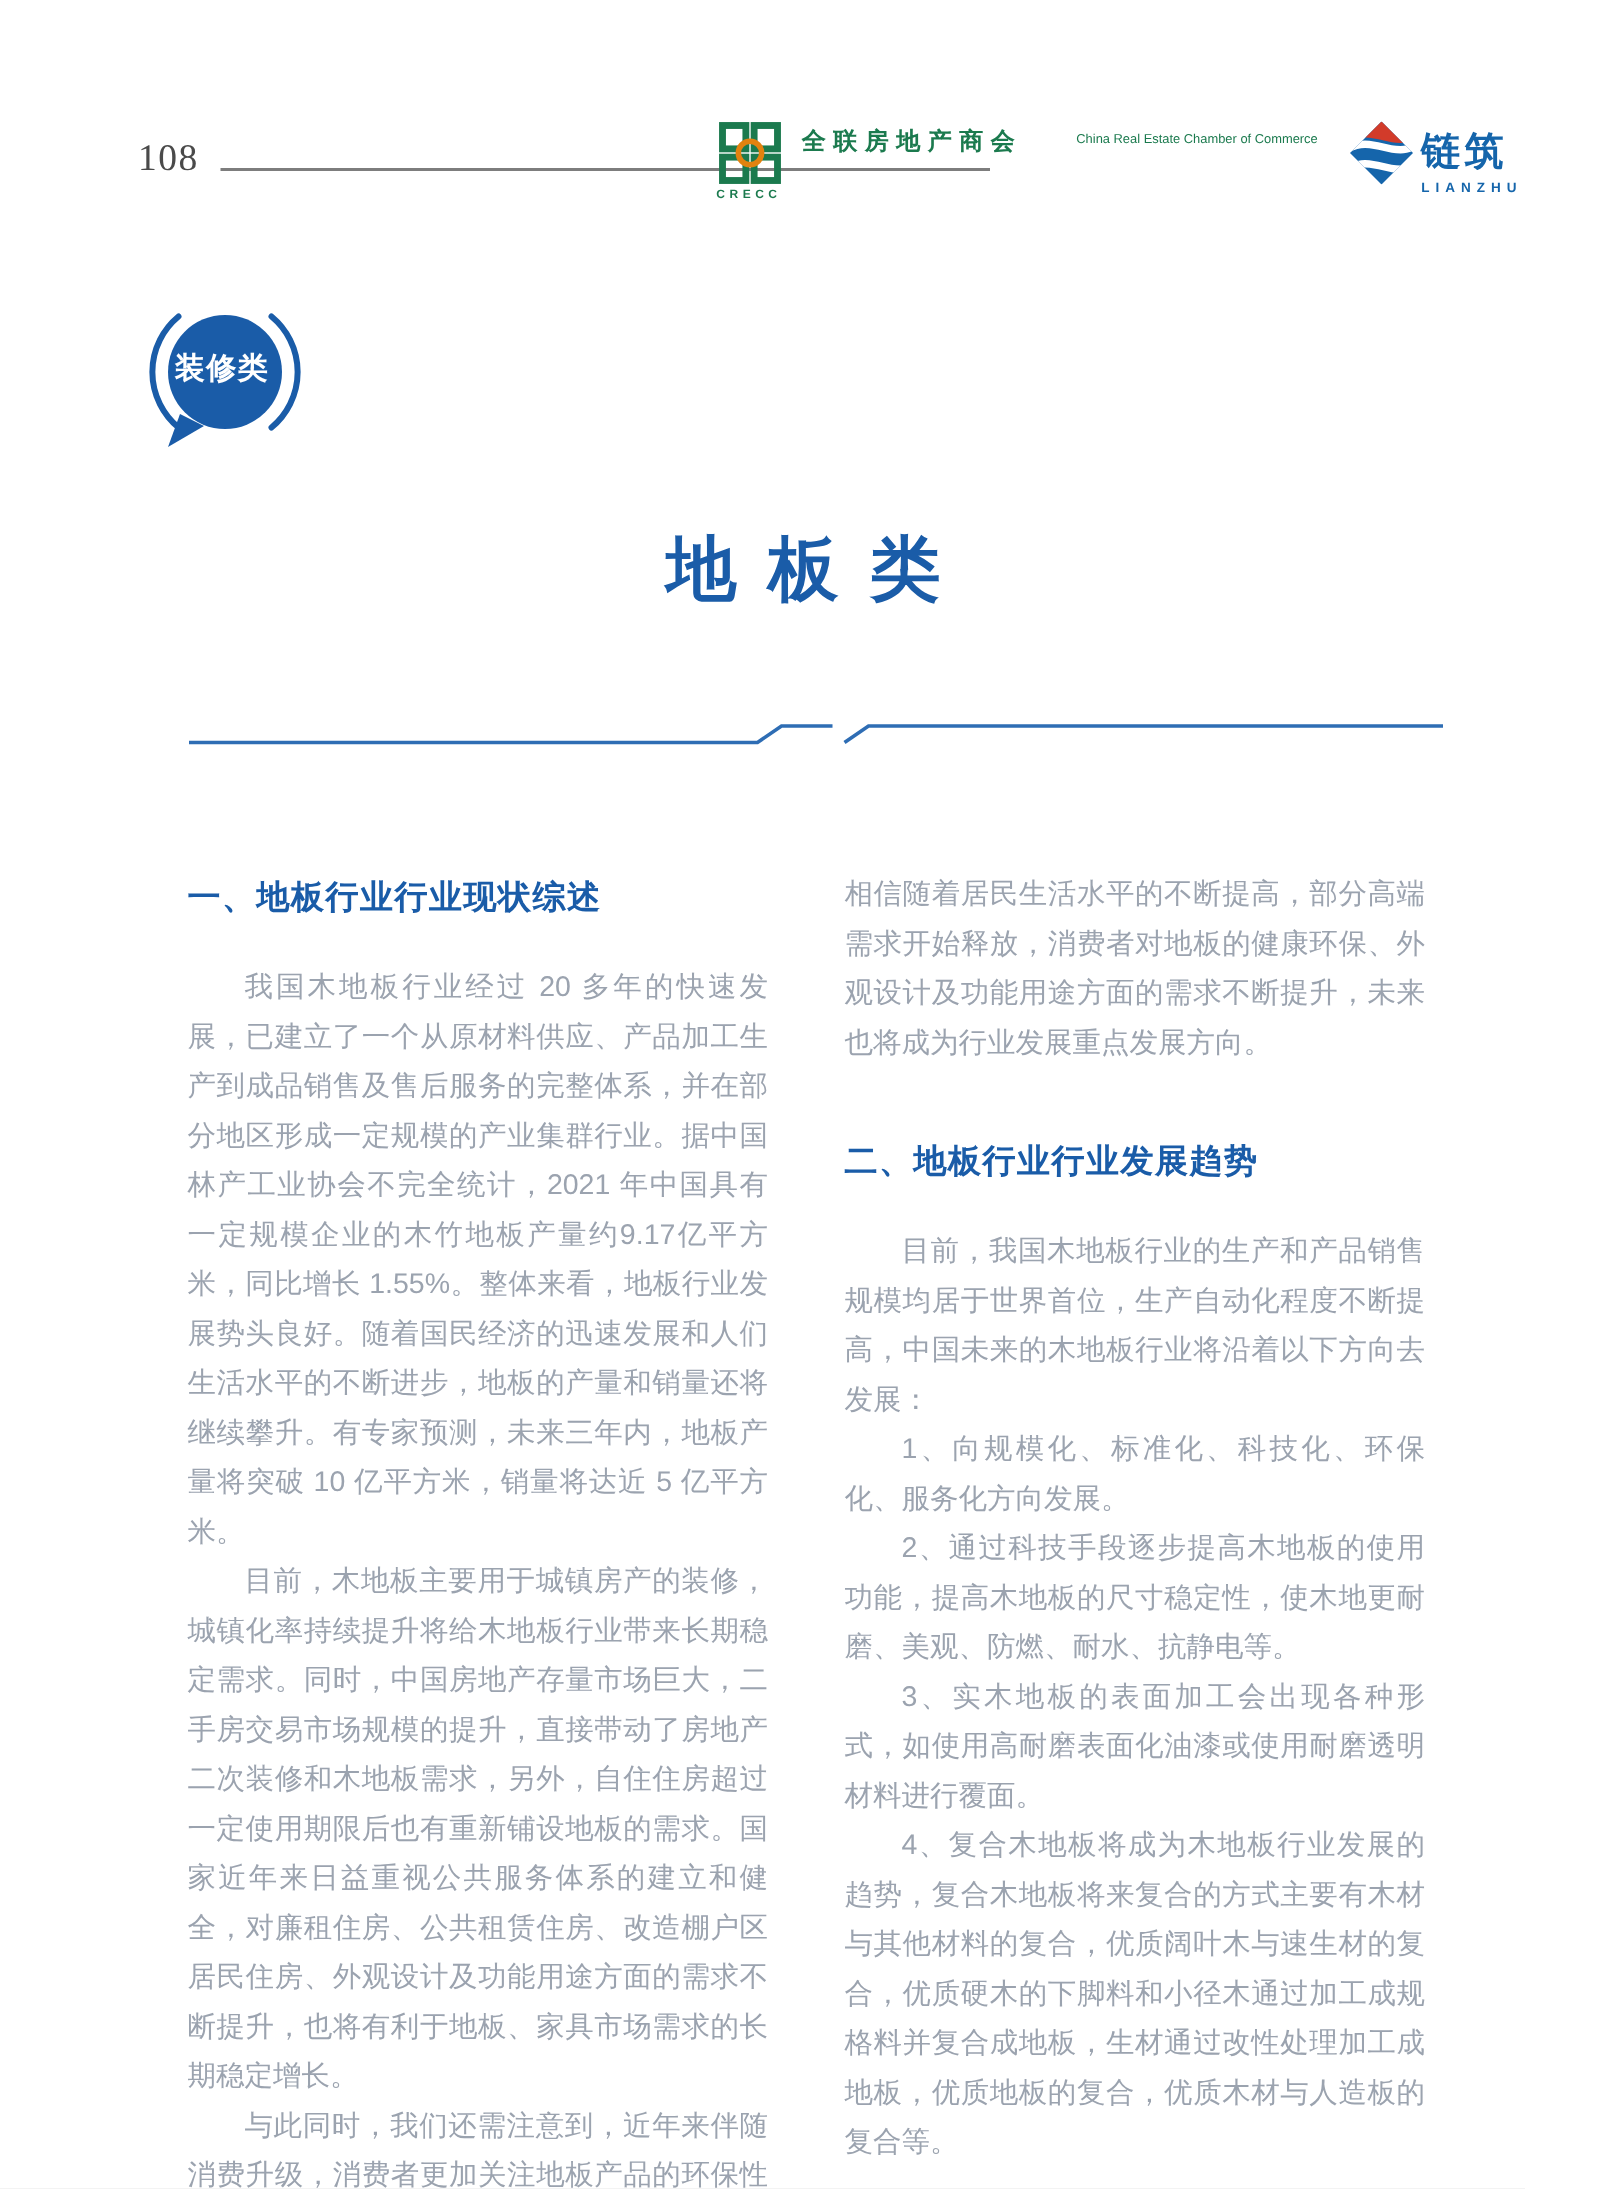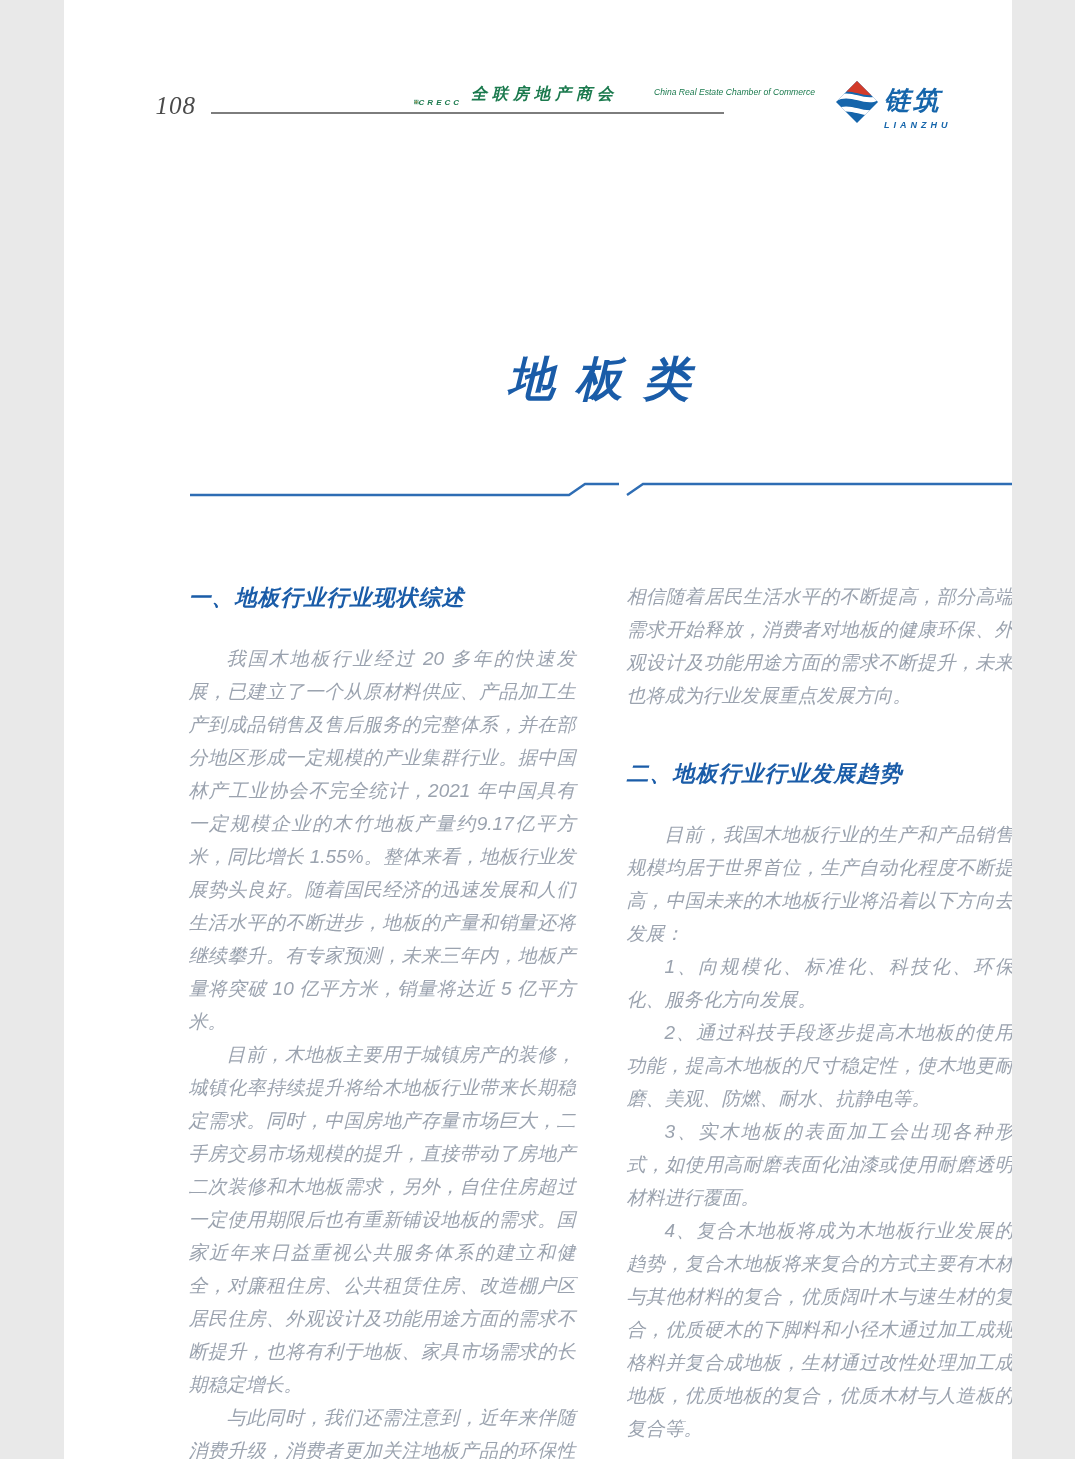--- a/index.html
+++ b/index.html
@@ -1,37 +1,36 @@
 <!DOCTYPE html>
 <html><head>
 <meta charset="utf-8">
 <style>
   html,body{margin:0;padding:0;background:#e9e9e9;}
   .page{
     position:relative;
-    width:948px;height:1459px;
+    width:1075px;height:1459px;
     margin:0 auto;
     background:#ffffff;
     font-family:"Liberation Sans","DejaVu Sans",sans-serif;
     overflow:hidden;
-    font-style:italic;
   }
   
   .page-number{
     position:absolute;left:92px;top:92px;
     font-family:"Liberation Serif","DejaVu Serif",serif;
     font-size:25px;color:#4a4a4a;letter-spacing:1px;
   }
   .header-rule{
     position:absolute;left:147px;top:112px;width:513px;height:2px;
     background:#7d7d7d;
   }
   .logos{position:absolute;right:60px;top:80px;display:flex;align-items:flex-start;gap:14px;}
   .crecc{display:flex;align-items:flex-start;gap:9px;}
-  .crecc-mark{display:flex;flex-direction:row;align-items:center;width:48px;}
+  .crecc-mark{display:flex;flex-direction:column;align-items:flex-start;width:48px;}
   .crecc-acronym{font-size:8px;color:#1b7a4e;letter-spacing:3px;font-weight:bold;margin-top:1px;}
   .crecc-text{display:flex;flex-direction:row;margin-top:4px;}
   .crecc-cn{font-size:16px;font-weight:bold;color:#1b7a4e;letter-spacing:5px;white-space:nowrap;}
   .crecc-en{font-size:8.6px;color:#1b7a4e;margin-top:3px;white-space:nowrap;padding-left:36px;}
   .lianzhu{display:flex;align-items:flex-start;gap:5px;margin-left:6px;}
   .lianzhu-text{display:flex;flex-direction:column;margin-top:3px;}
   .lianzhu-cn{font-size:26px;font-weight:bold;color:#1565ab;letter-spacing:3px;white-space:nowrap;}
   .lianzhu-en{font-size:9px;font-weight:bold;color:#1565ab;letter-spacing:4px;margin-top:2px;white-space:nowrap;text-align:center;}
   
   .badge{position:absolute;left:88px;top:184px;width:124px;height:124px;}
@@ -105,20 +104,31 @@
           </g>
         </svg>
       </span>
       <div class="lianzhu-text">
         <div class="lianzhu-cn">链筑</div>
         <div class="lianzhu-en">LIANZHU</div>
       </div>
     </div>
   </div>
 
+  <div class="badge">
+    <span>
+      <svg width="124" height="124" viewBox="0 0 124 124">
+        <path d="M31,27 A48,48 0 0 0 31,101" fill="none" stroke="#1a5ca8" stroke-width="4" stroke-linecap="round"></path>
+        <path d="M93,27 A48,48 0 0 1 93,101" fill="none" stroke="#1a5ca8" stroke-width="4" stroke-linecap="round"></path>
+        <circle cx="62" cy="64" r="38" fill="#1a5ca8"></circle>
+        <polygon points="32,92 24,114 48,100" fill="#1a5ca8"></polygon>
+      </svg>
+    </span>
+    <span class="badge-label">装修类</span>
+  </div>
 
   <div class="page-title">地 板 类</div>
 
   <div class="divider">
     <svg width="842" height="20" viewBox="0 0 842 20">
       <path d="M2,15 L381,15 L397,4 L431,4" fill="none" stroke="#2e6db4" stroke-width="2.4"></path>
       <path d="M439,15 L455,4 L838,4" fill="none" stroke="#2e6db4" stroke-width="2.4"></path>
     </svg>
   </div>
 

